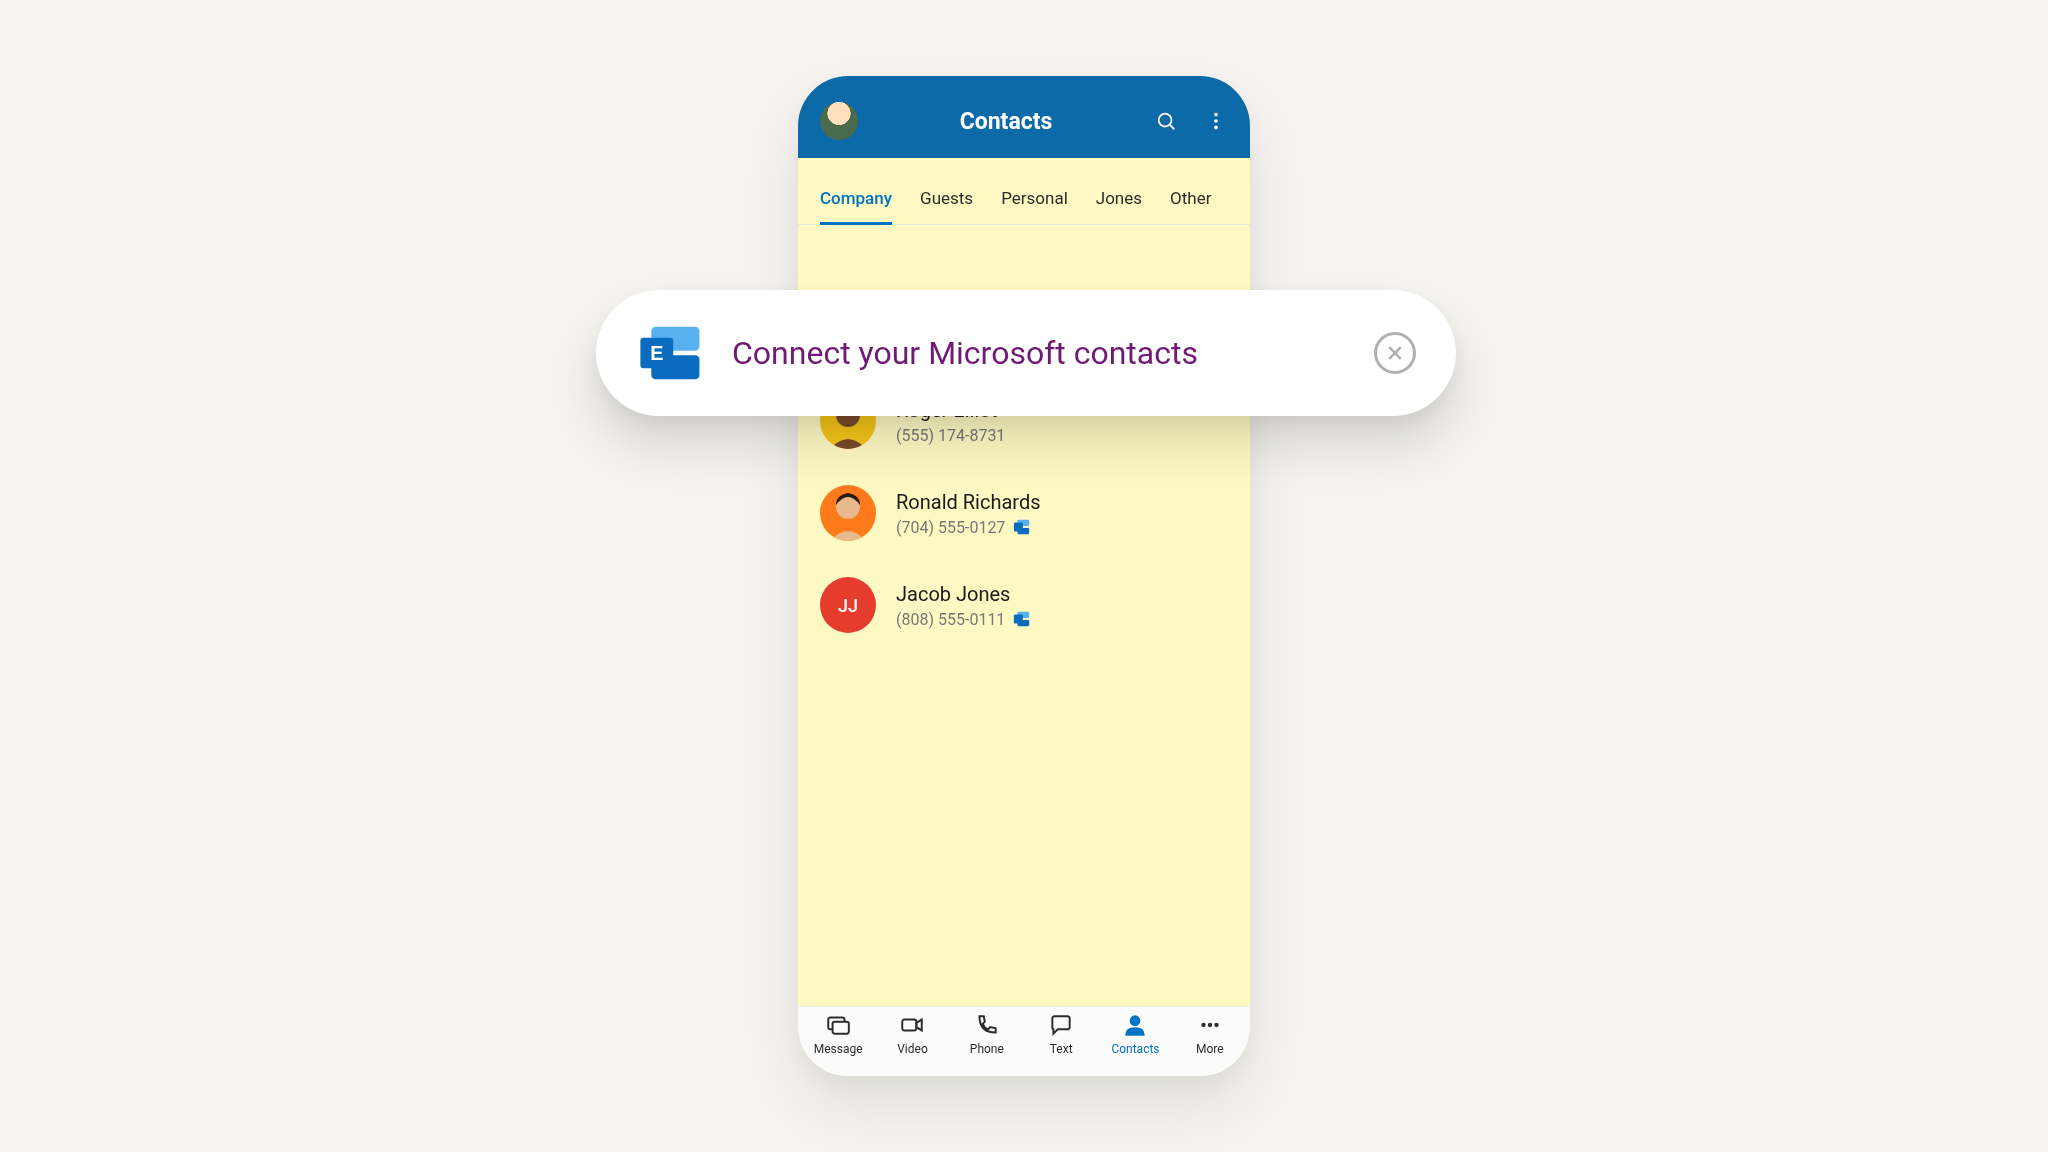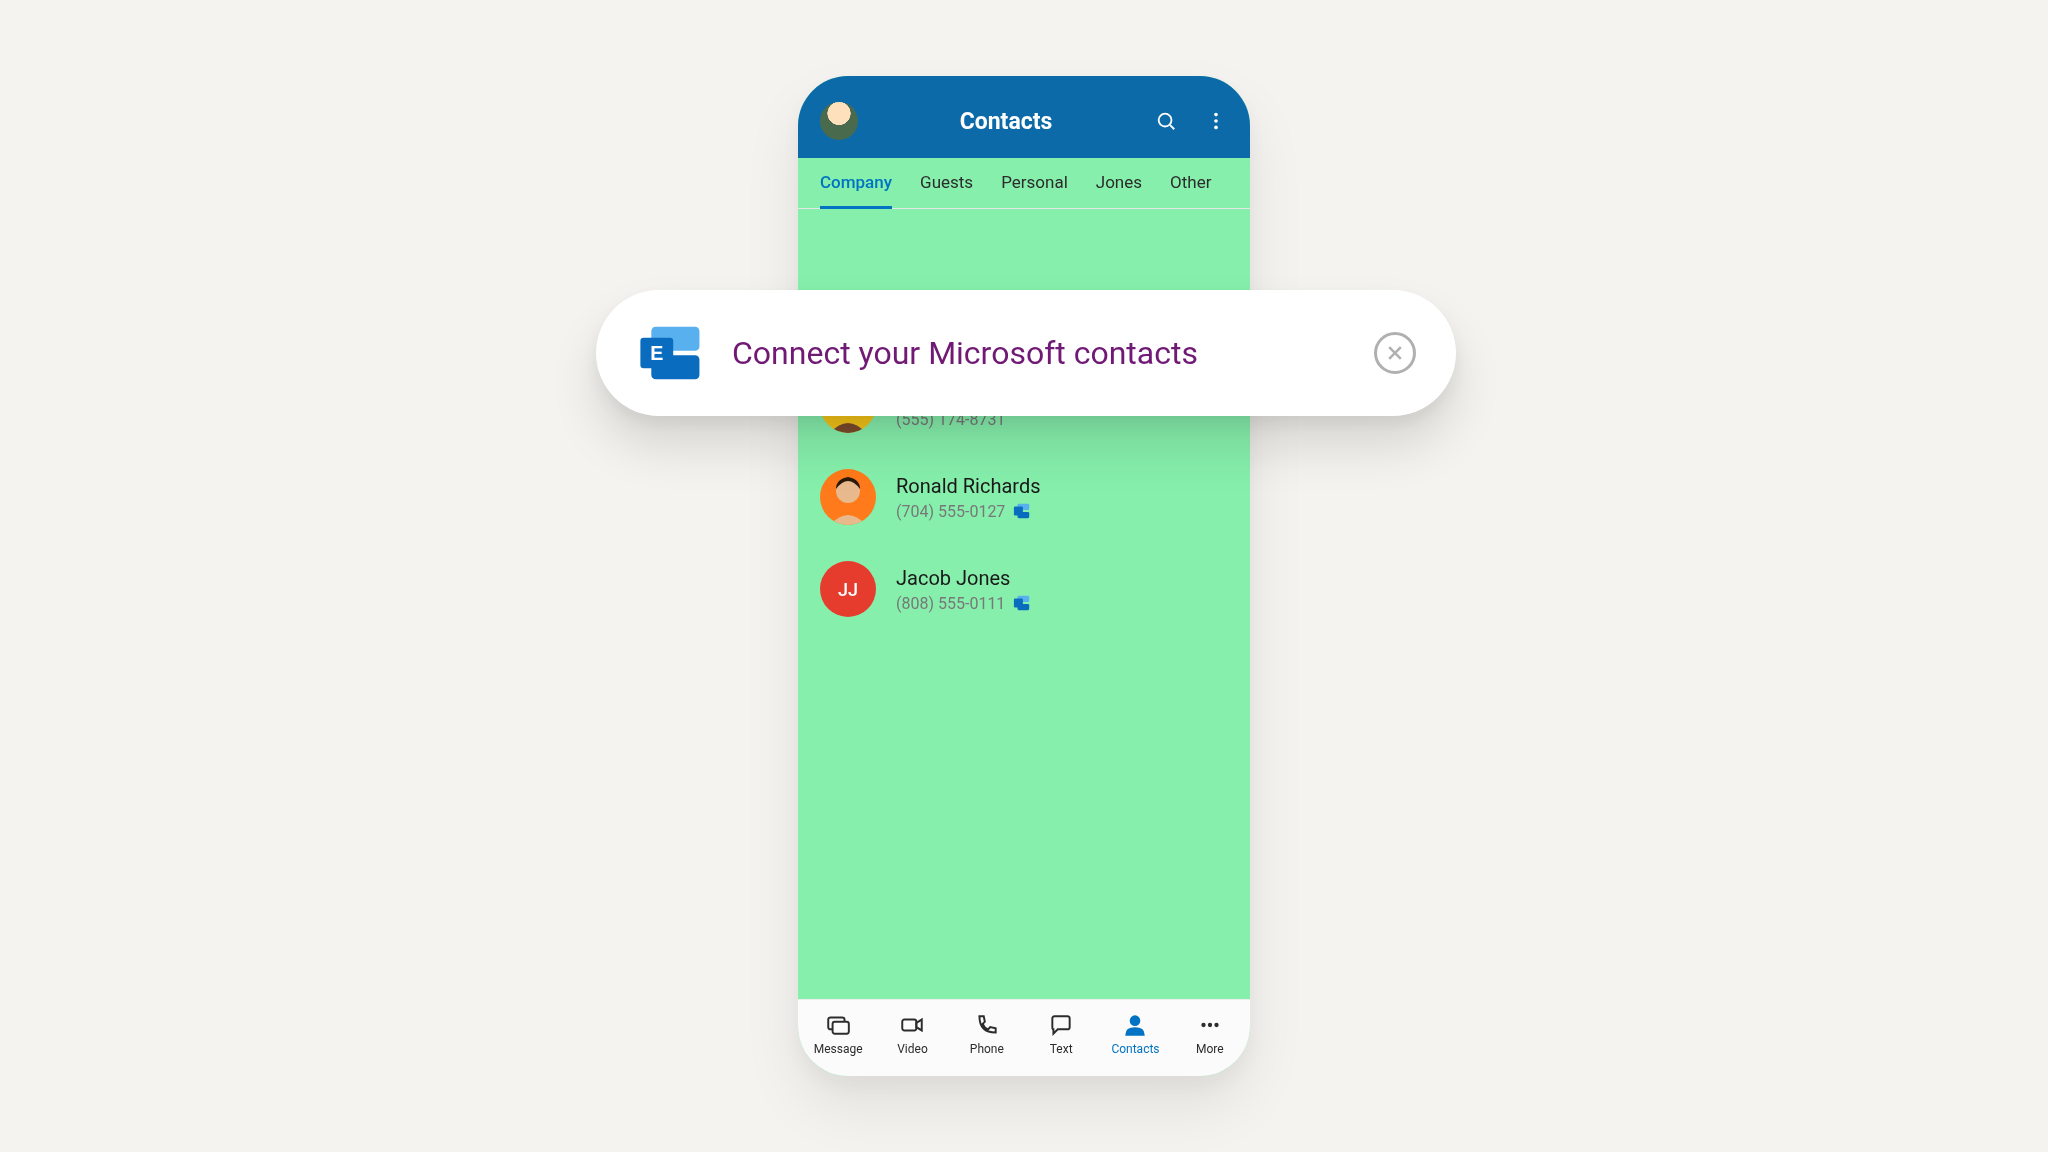--- a/index.html
+++ b/index.html
@@ -10,21 +10,21 @@
     display: flex;
     align-items: center;
     justify-content: center;
     width: 2048px;
     height: 1152px;
     position: relative;
   }
   .phone {
     width: 452px;
     height: 1000px;
-    background: #86efac;
+    background: #fef9c3;
     border-radius: 50px;
     overflow: hidden;
     box-shadow: 0 30px 60px rgba(0,0,0,0.08), 0 10px 20px rgba(0,0,0,0.04);
     display: flex;
     flex-direction: column;
     position: relative;
   }
   .header {
     background: #0d6aa8;
     padding: 26px 22px 18px 22px;
@@ -47,21 +47,21 @@
     width: 24px; height: 24px;
     display: flex; align-items: center; justify-content: center;
     cursor: pointer;
   }
   .tabs {
     display: flex;
     border-bottom: 1px solid #e6e6e6;
     padding: 0 8px;
   }
   .tab {
-    padding: 14px 14px 16px 14px;
+    padding: 30px 14px 16px 14px;
     font-size: 17px;
     color: #2c2c2c;
     cursor: pointer;
     position: relative;
   }
   .tab.active {
     color: #0073c4;
     font-weight: 500;
   }
   .tab.active::after {
@@ -99,21 +99,21 @@
   .contact-name { font-size: 20px; color: #1a1a1a; font-weight: 400; }
   .contact-phone { font-size: 16px; color: #787878; display: flex; align-items: center; gap: 8px; }
   .ms-badge {
     width: 18px; height: 18px;
     display: inline-block;
   }
   .bottom-nav {
     display: flex;
     border-top: 1px solid #eee;
     background: #fbfbfb;
-    padding: 12px 6px 20px 6px;
+    padding: 5px 6px 20px 6px;
     gap: 6px;
   }
   .nav-item {
     flex: 1;
     display: flex; flex-direction: column; align-items: center;
     gap: 4px;
     cursor: pointer;
     color: #2c2c2c;
   }
   .nav-item.active { color: #0073c4; }

